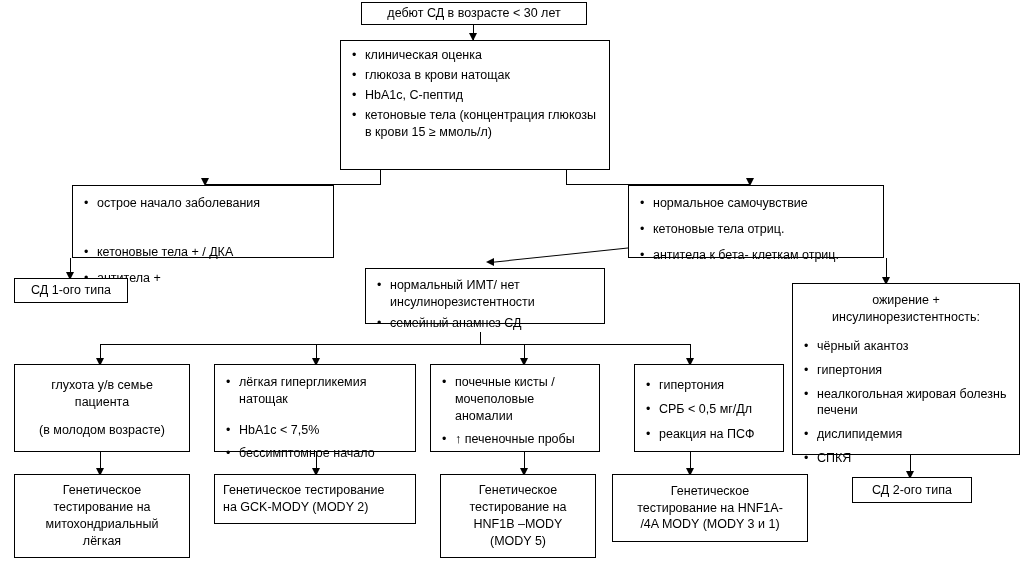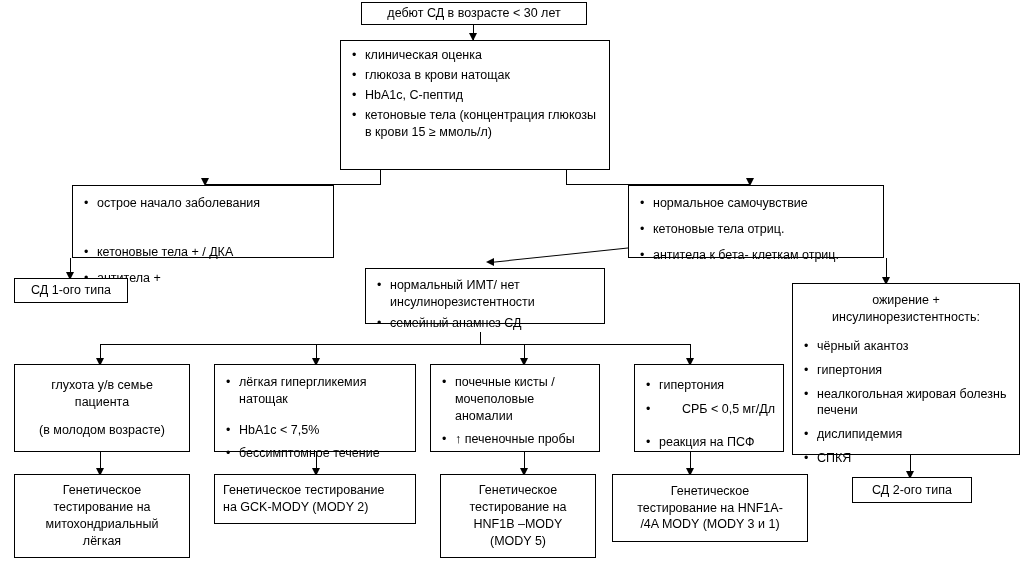--- a/index.html
+++ b/index.html
@@ -188,35 +188,35 @@
   <div class="box center" style="left:14px; top:364px; width:176px; height:88px;">
     <div>глухота у/в семье</div>
     <div>пациента</div>
     <div style="margin-top:12px;">(в молодом возрасте)</div>
   </div>
 
   <div class="box padded" style="left:214px; top:364px; width:202px; height:88px; padding-top:9px;">
     <ul class="bullets">
       <li style="margin-bottom:14px;">лёгкая гипергликемия натощак</li>
       <li style="margin-bottom:6px;">HbA1c &lt; 7,5%</li>
-      <li>бессимптомное течение</li>
+      <li>бессимптомное начало</li>
     </ul>
   </div>
 
   <div class="box padded" style="left:430px; top:364px; width:170px; height:88px; padding-top:9px;">
     <ul class="bullets">
       <li style="margin-bottom:6px;">почечные кисты / мочеполовые аномалии</li>
       <li>↑ печеночные пробы</li>
     </ul>
   </div>
 
   <div class="box padded" style="left:634px; top:364px; width:150px; height:88px; padding-top:12px;">
     <ul class="bullets">
       <li style="margin-bottom:7px;">гипертония</li>
-      <li style="margin-bottom:16px;text-align:right;">СРБ &lt; 0,5 мг/Дл</li>
+      <li style="margin-bottom:8px;">СРБ &lt; 0,5 мг/Дл</li>
       <li>реакция на ПСФ</li>
     </ul>
   </div>
 
   <div class="box center" style="left:14px; top:474px; width:176px; height:84px;">
     <div>Генетическое</div>
     <div>тестирование на</div>
     <div>митохондриальный</div>
     <div>лёгкая</div>
   </div>

